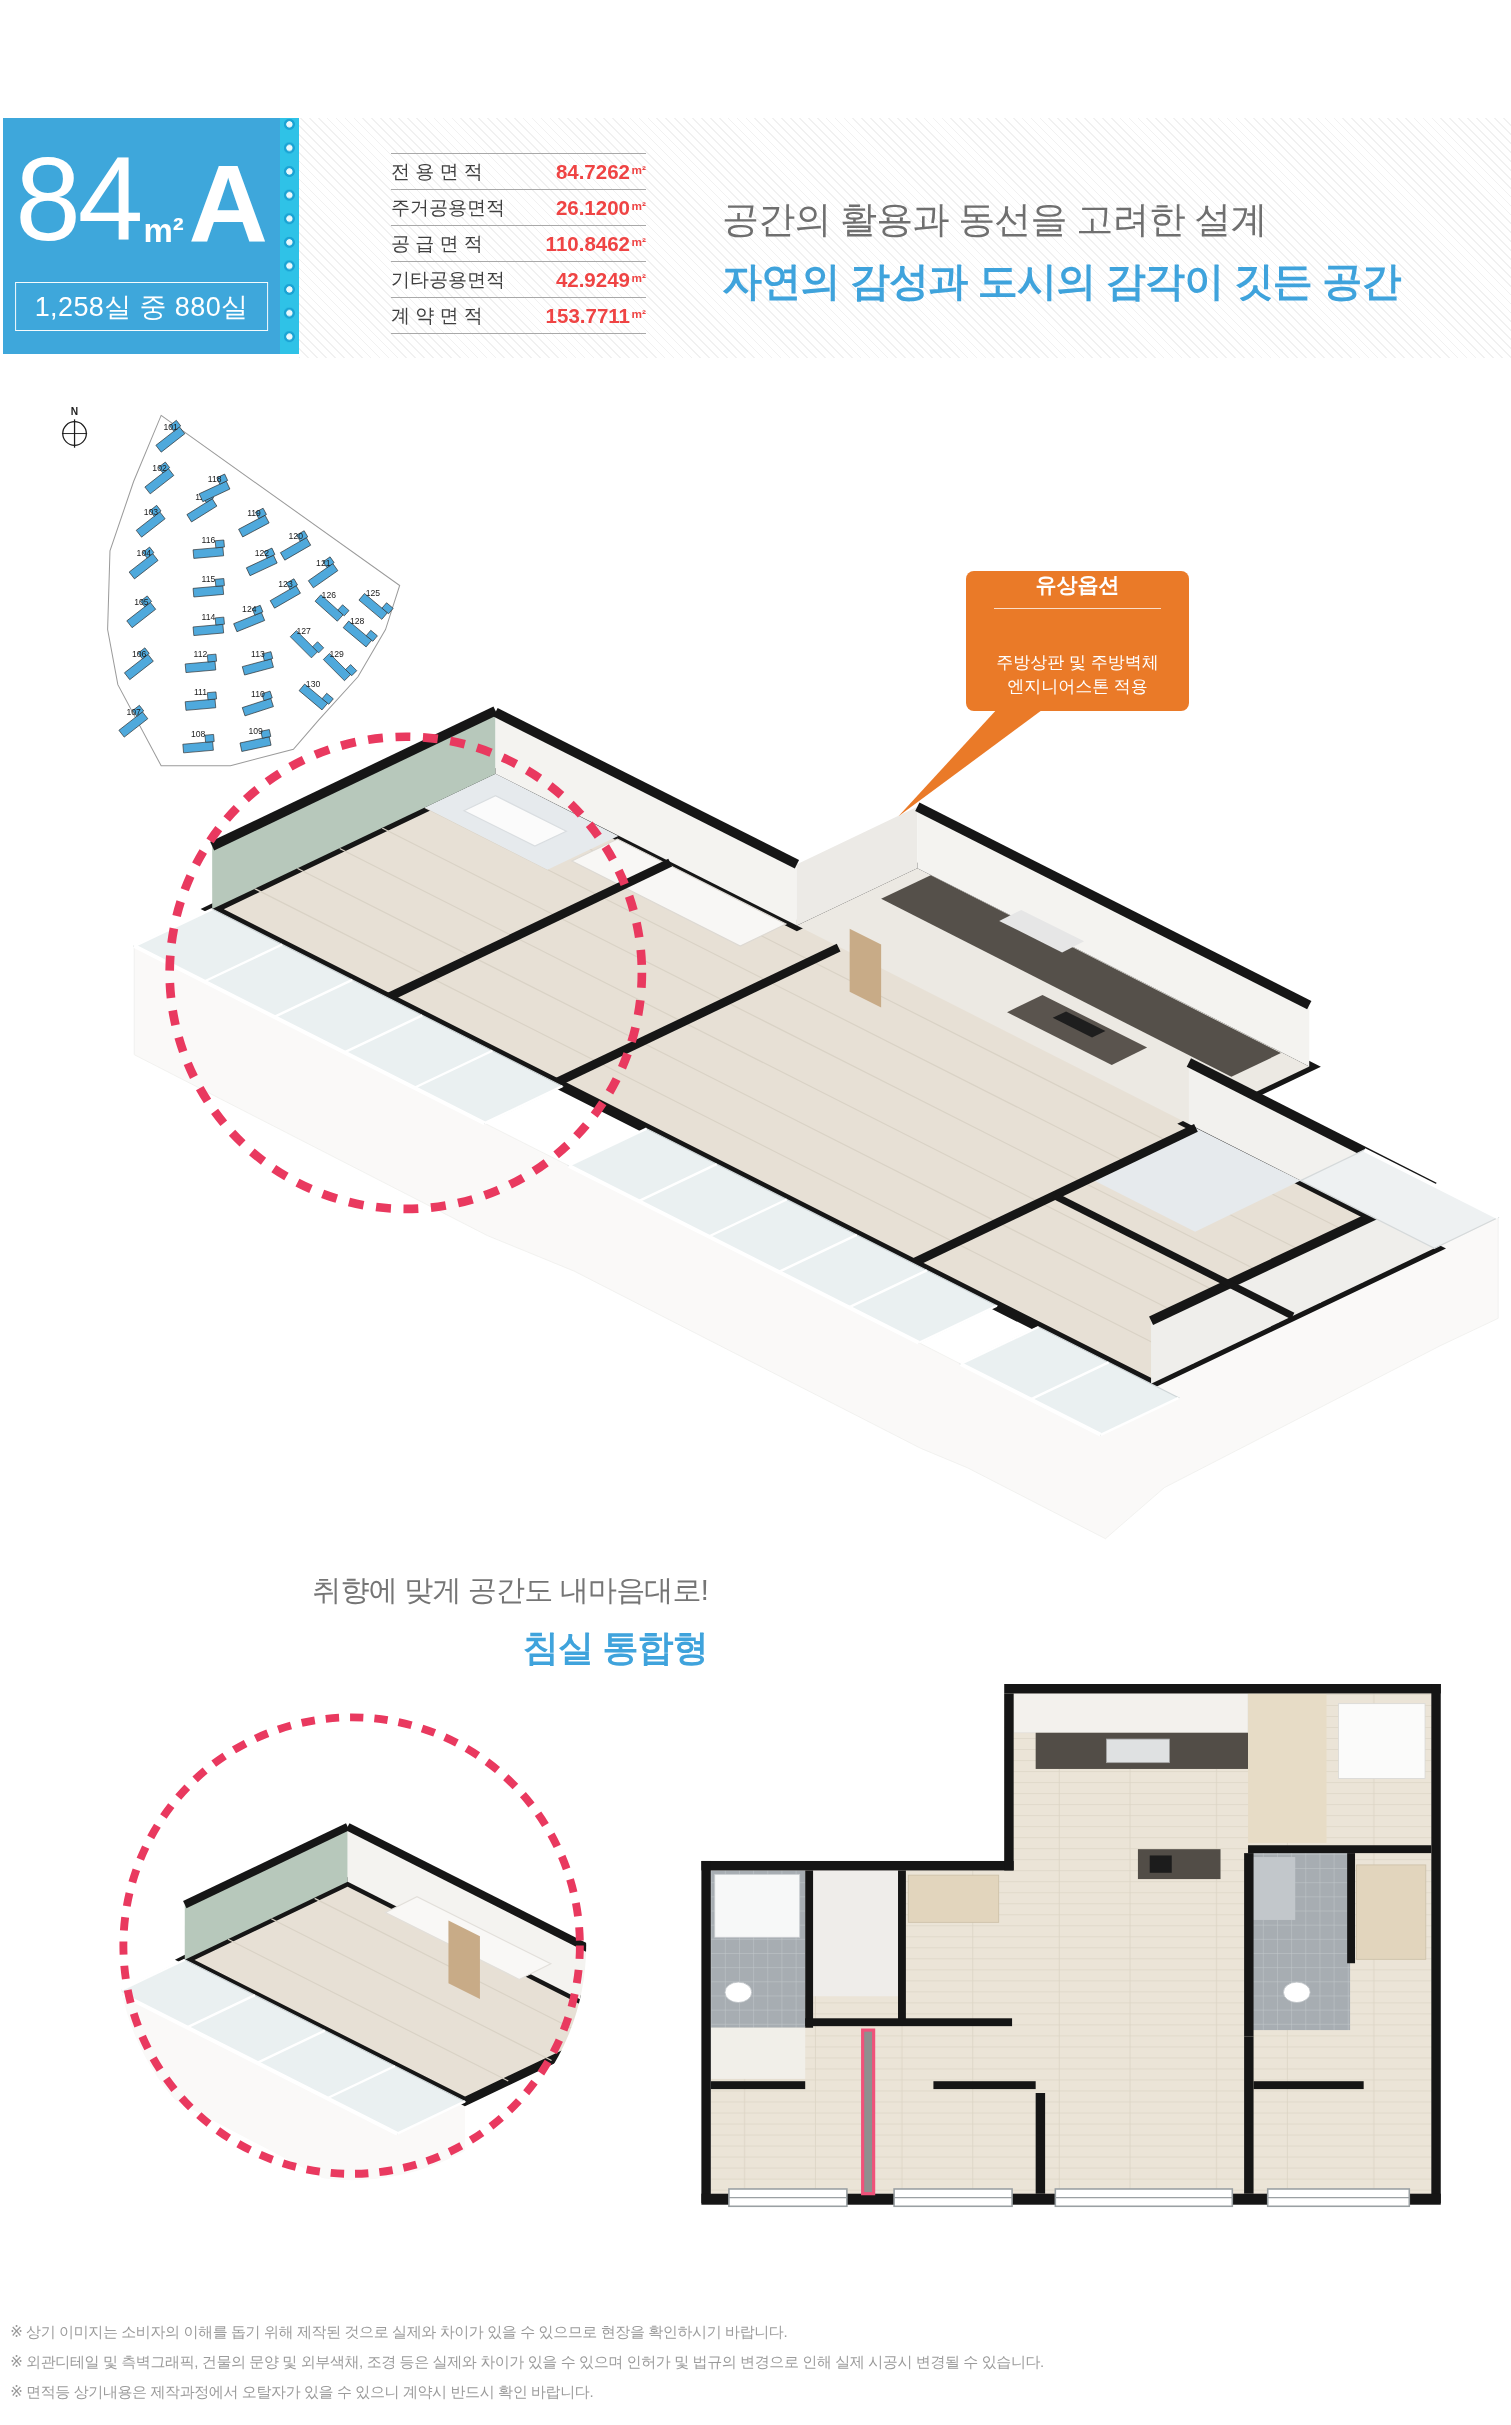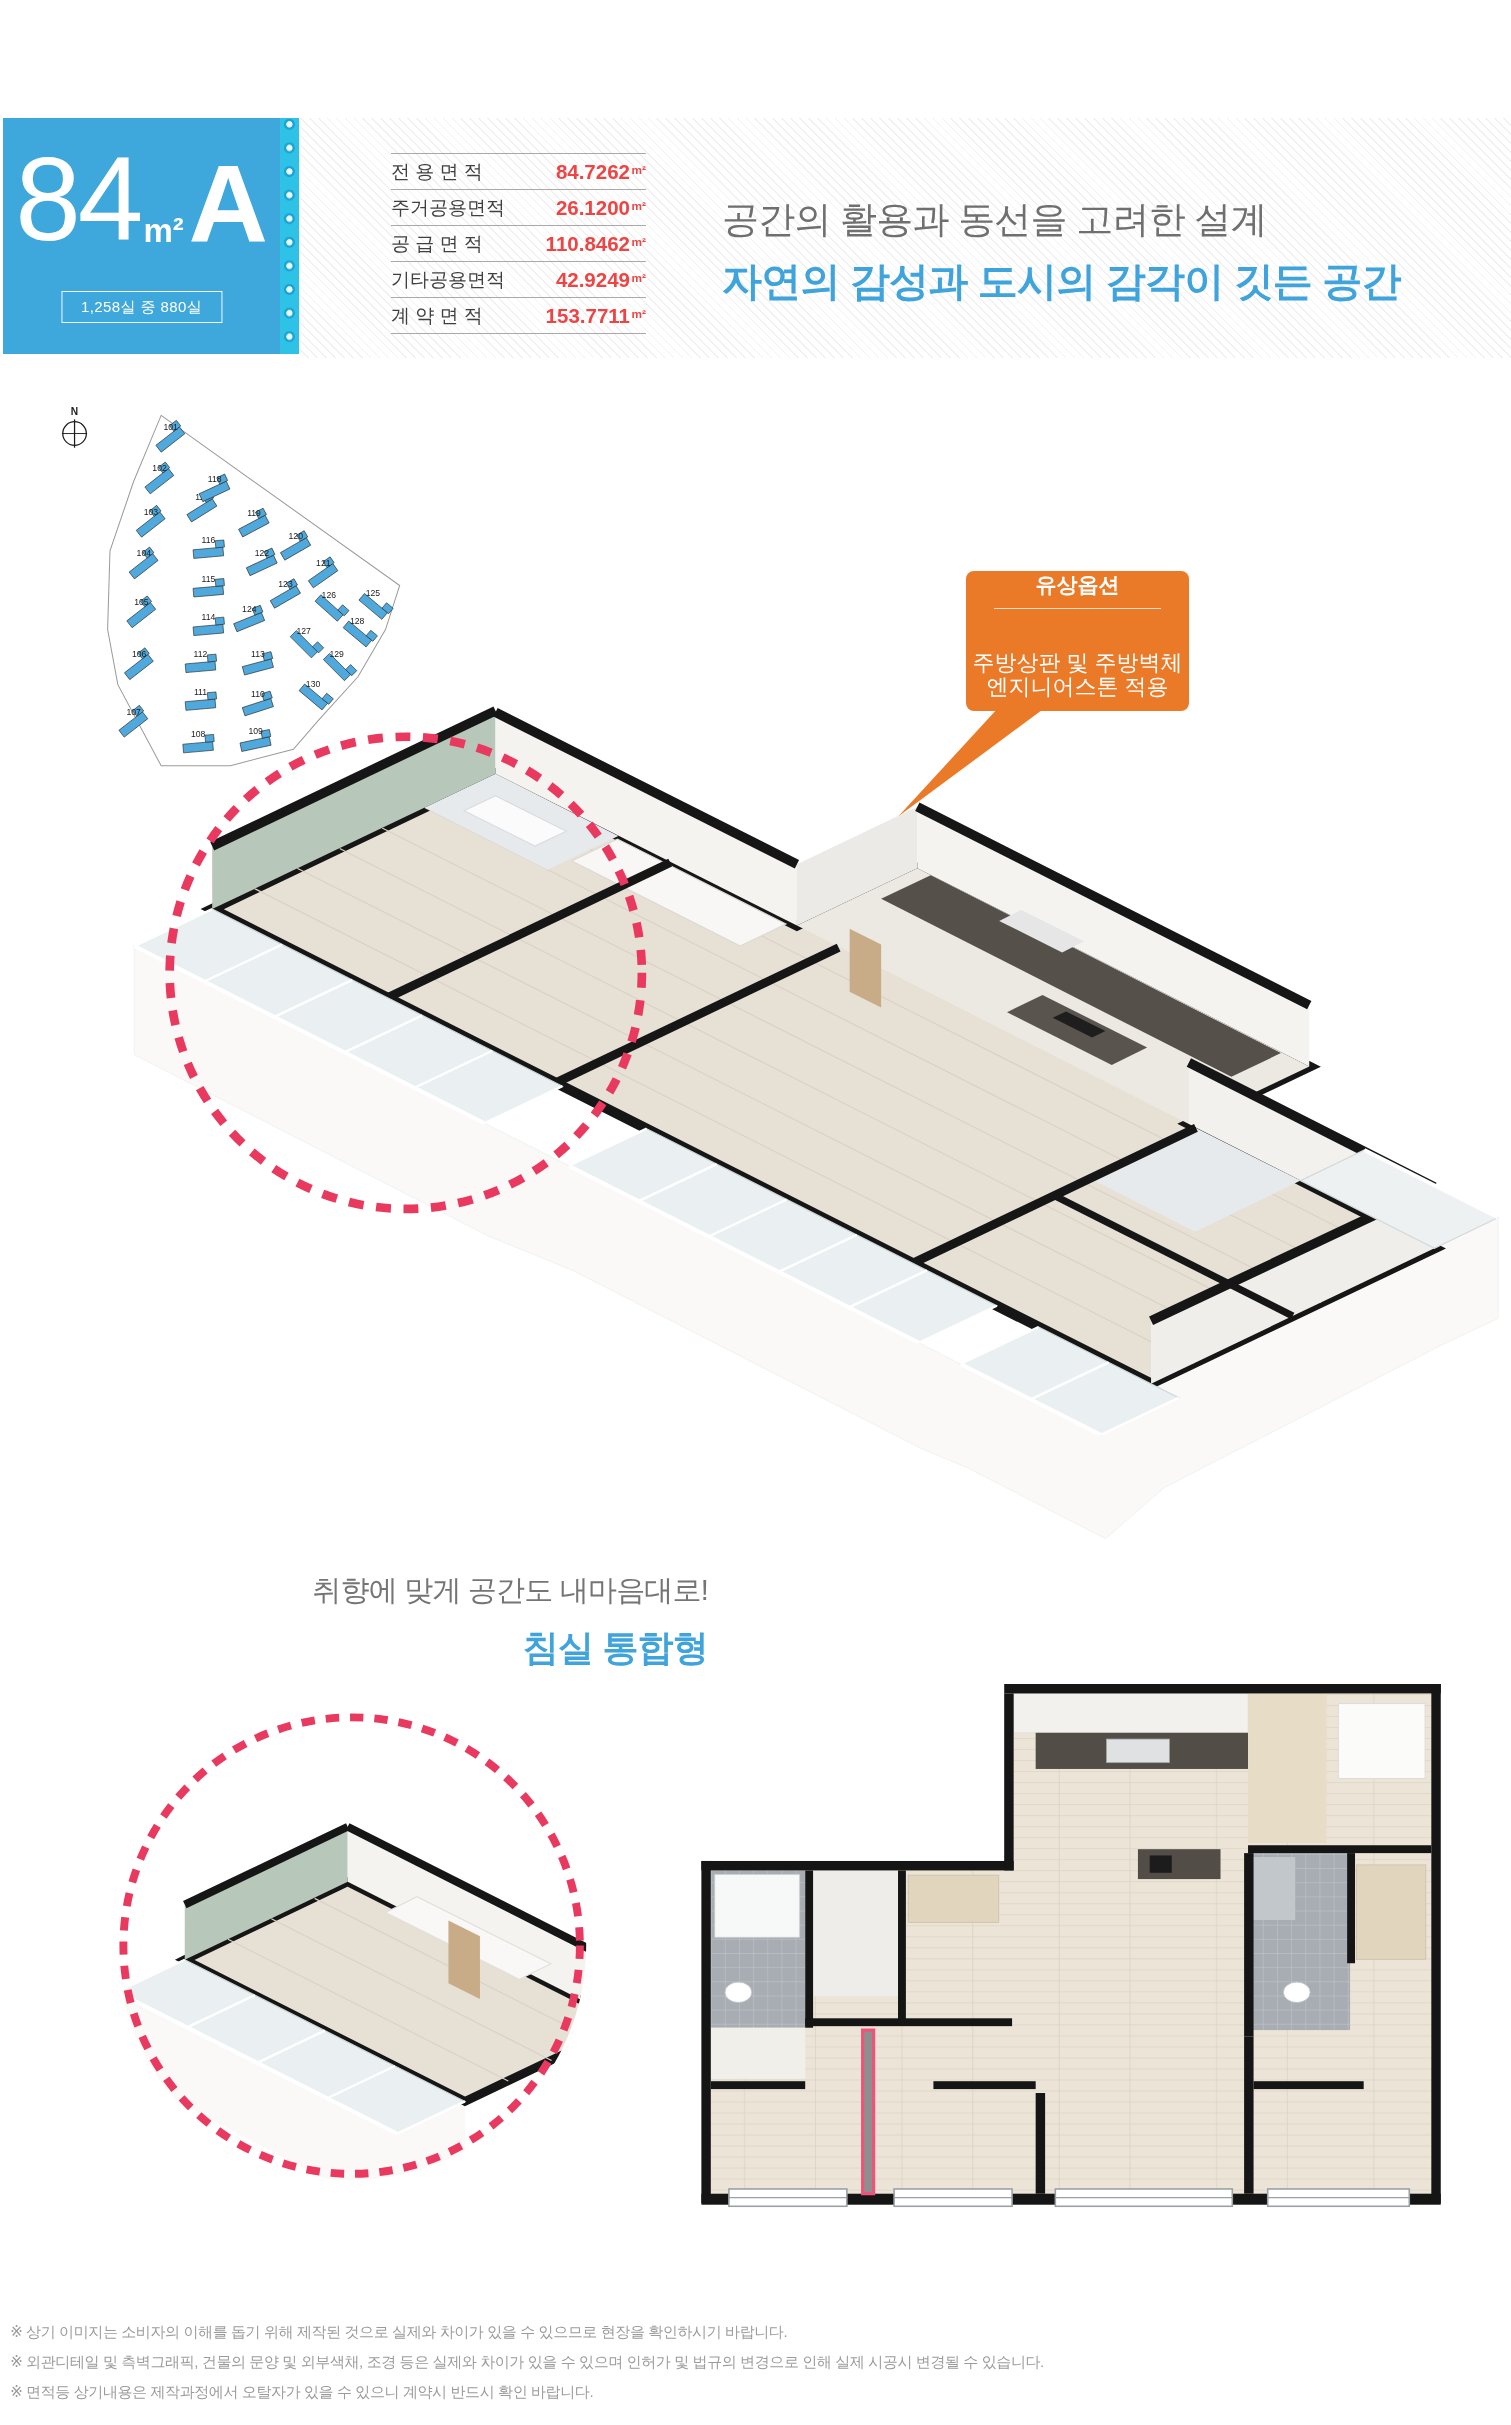--- a/index.html
+++ b/index.html
@@ -7,41 +7,41 @@
   #page{position:relative;width:1511px;height:2426px;background:#ffffff;overflow:hidden;}
 
   
   .hatch-band{position:absolute;left:299px;top:118px;right:0;height:240px;
     background-image:repeating-linear-gradient(45deg,rgba(0,0,0,0.055) 0 1.2px,transparent 1.2px 6.3px);}
   .unit-badge{position:absolute;left:3.1px;top:118px;width:277px;height:236px;background:#3ea7db;color:#fff;}
   .badge-line{position:absolute;top:22px;left:0;right:0;display:flex;justify-content:center;align-items:flex-end;line-height:1;}
   .badge-size{font-size:118px;font-weight:400;letter-spacing:-3.1px;text-align:right;}
   .badge-unit{font-size:33px;font-weight:700;margin:0 4.7px 11px 3.1px;}
   .badge-type{font-size:110px;font-weight:700;}
-  .badge-avail{position:absolute;left:50%;transform:translateX(-50%);bottom:31px;border:1.6px solid rgba(255,255,255,.95);
-    padding:5.5px 19px;font-size:15px;white-space:nowrap;letter-spacing:0.4px;margin-top:44px;}
+  .badge-avail{position:absolute;left:50%;transform:translateX(-50%);bottom:23px;border:1.6px solid rgba(255,255,255,.95);
+    padding:5.5px 19px;font-size:27px;white-space:nowrap;letter-spacing:0.4px;margin-top:44px;}
   .wave-strip{position:absolute;left:280px;top:118px;width:19px;height:236px;
     background-color:#2fc2e7;
     background-image:radial-gradient(circle 7px at 9.4px 6.3px,rgba(255,255,255,.9) 0 2.8px,rgba(24,160,210,.9) 3.5px 5.1px,transparent 5.9px);
     background-size:19px 23.6px;}
   .area-table{position:absolute;left:391px;top:153px;width:255px;border-top:0.8px solid #a9a9a9;}
   .area-row{display:flex;justify-content:space-between;align-items:center;height:35px;border-bottom:0.8px solid #a9a9a9;}
   .area-lbl{font-size:19px;color:#3f3f3f;letter-spacing:0px;}
   .area-val{font-size:20.5px;font-weight:600;color:#ef4444;}
   .area-unit{font-size:11.8px;font-weight:600;position:relative;top:-4.7px;margin-left:1.6px;}
   .headline{position:absolute;left:722px;top:189px;line-height:1;}
   .headline-1{font-size:37px;color:#6f6f6f;font-weight:500;letter-spacing:-0.8px;margin-top:12px;}
   .headline-2{font-size:40px;color:#3fa3dc;font-weight:600;letter-spacing:-0.8px;margin-top:23px;}
 
   
   .callout{position:absolute;left:966px;top:571px;width:223px;height:140px;background:#ea7a28;border-radius:7.9px;
     color:#fff;text-align:center;z-index:6;}
   .callout-title{font-size:21px;font-weight:700;padding-top:0;}
   .callout-divider{width:167px;height:0.8px;background:rgba(255,255,255,.75);margin:9.4px auto 8.7px auto;}
-  .callout-body{font-size:22px;line-height:23.6px;font-weight:500;margin-top:42px;}
+  .callout-body{font-size:17px;line-height:23.6px;font-weight:500;margin-top:42px;}
 
   
   .option-head{position:absolute;left:0;top:1571px;width:708px;text-align:right;z-index:5;}
   .option-title{font-size:29px;color:#757575;letter-spacing:-0.8px;}
   .option-subtitle{font-size:36px;color:#3fa3dc;font-weight:700;letter-spacing:-0.8px;margin-top:12.6px;}
 
   
   .footer-notes{position:absolute;left:10.2px;top:2317px;}
   .footer-note{font-size:15px;color:#9b9b9b;line-height:30px;letter-spacing:-0.4px;}
 

